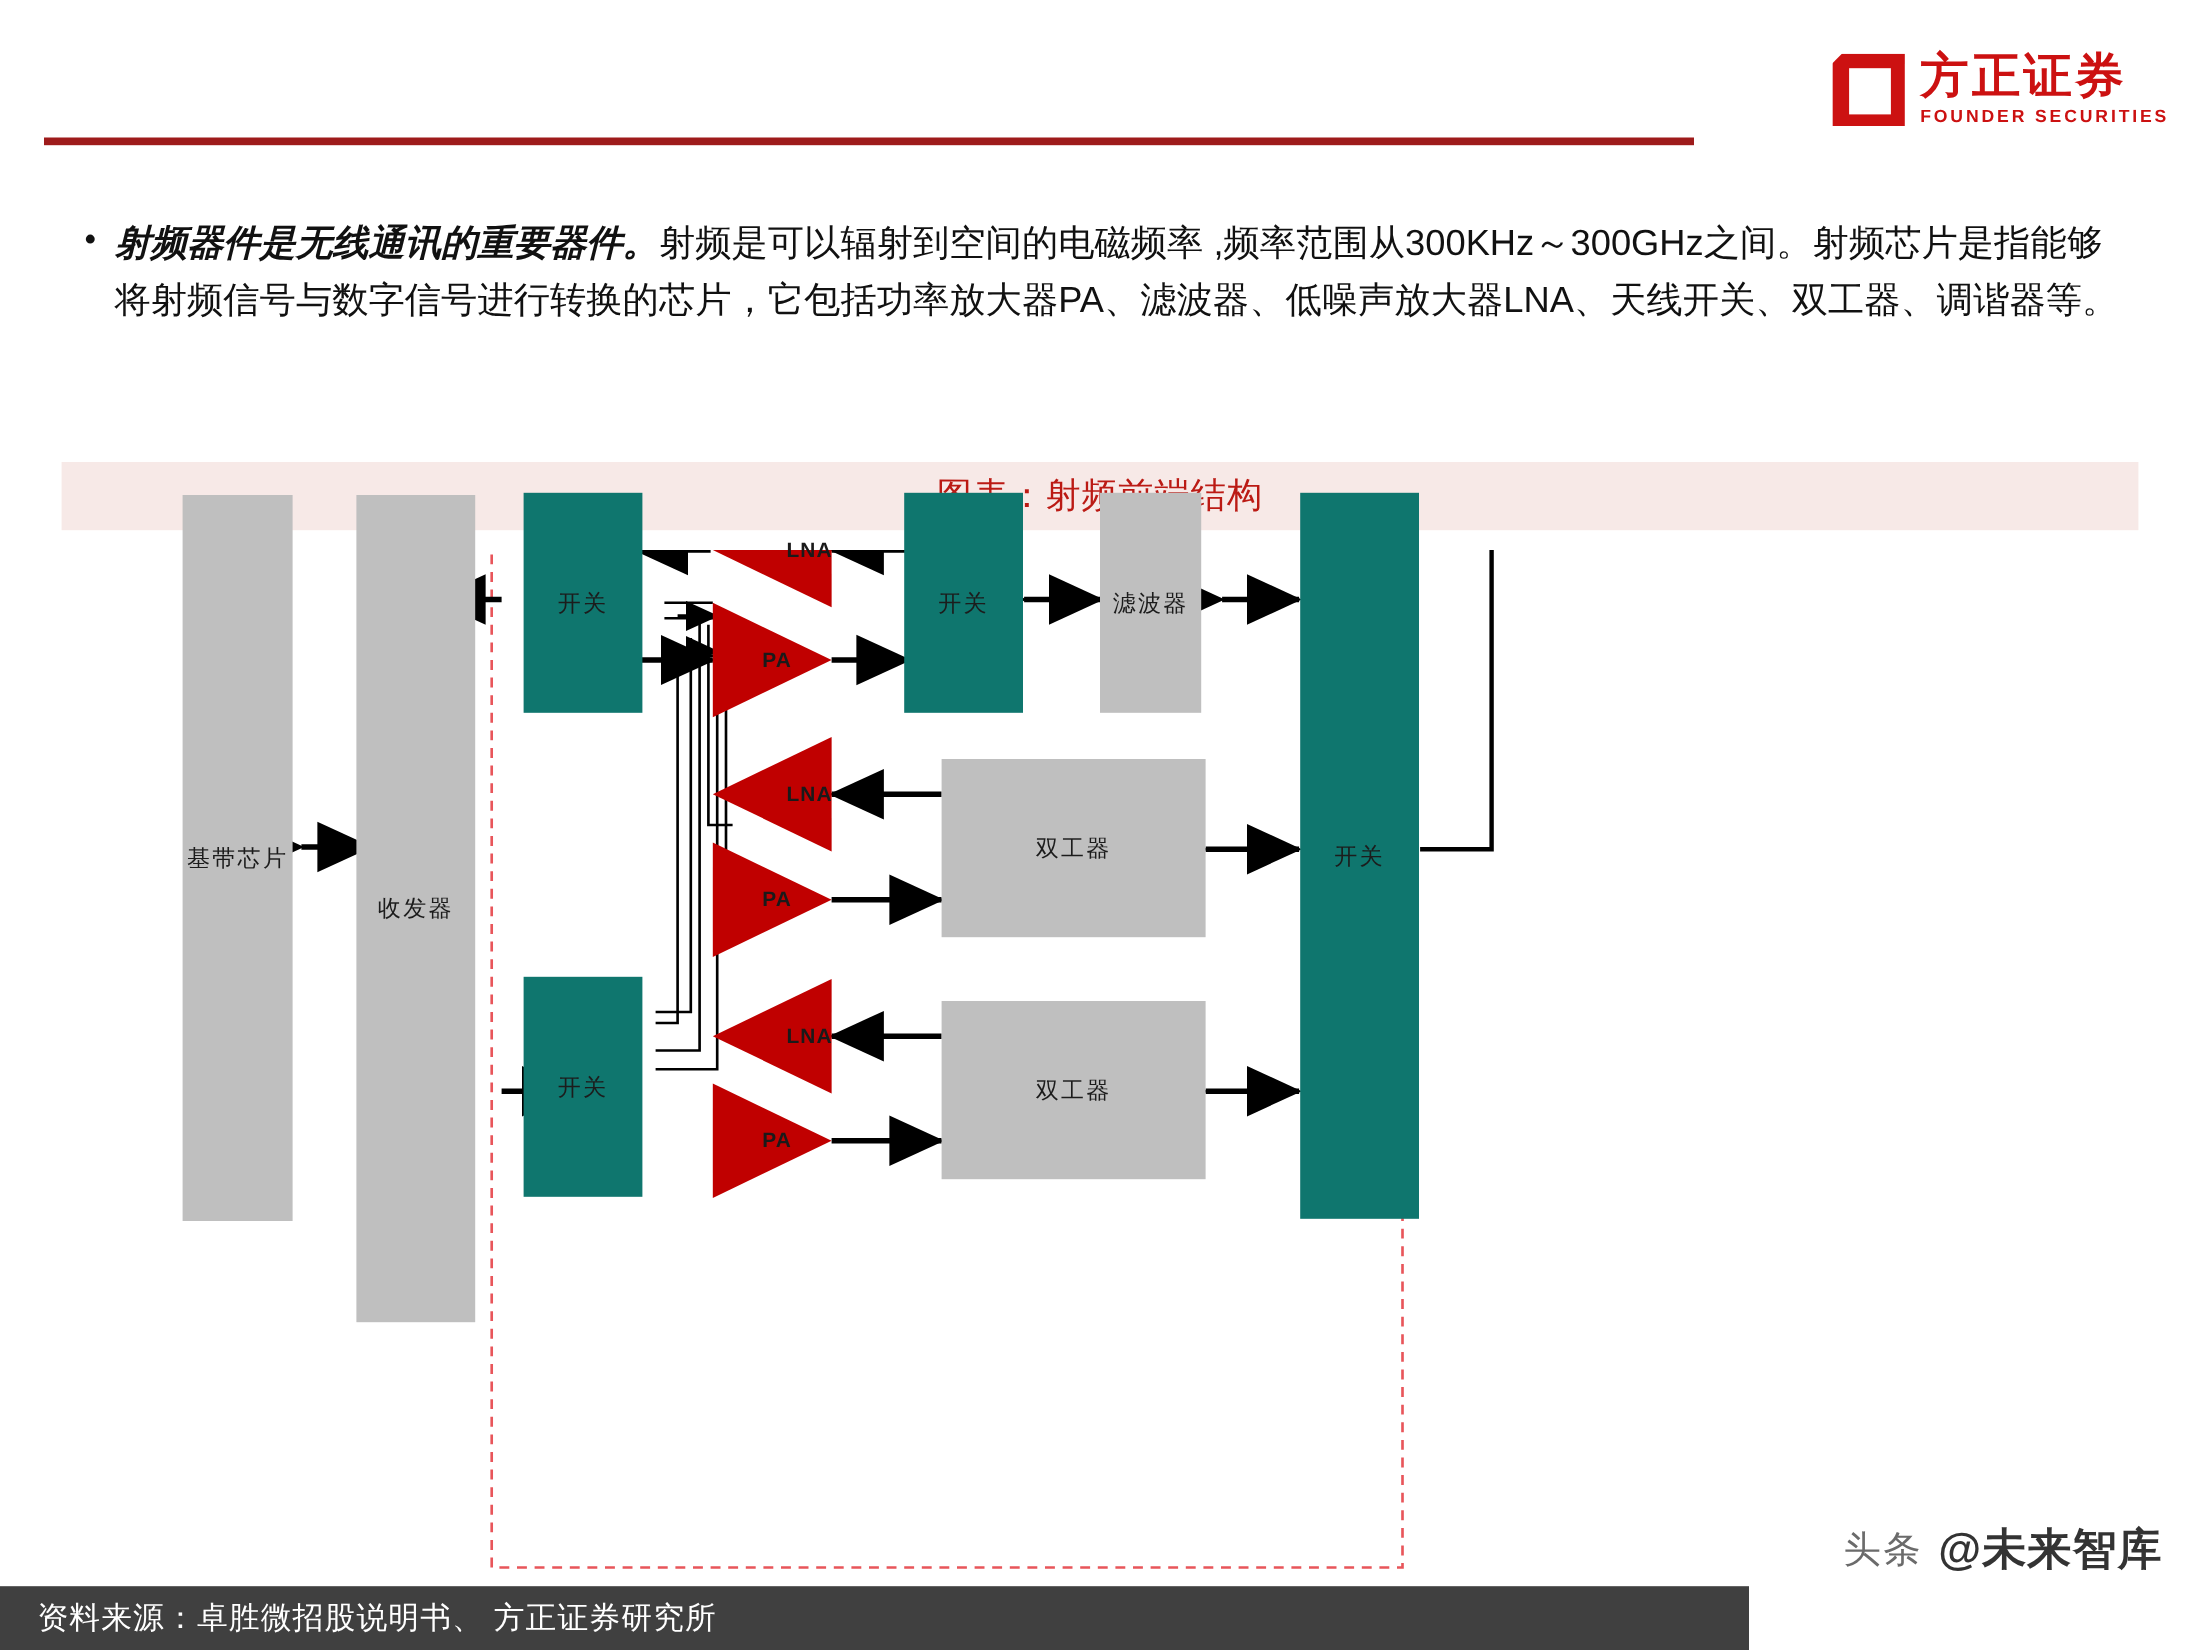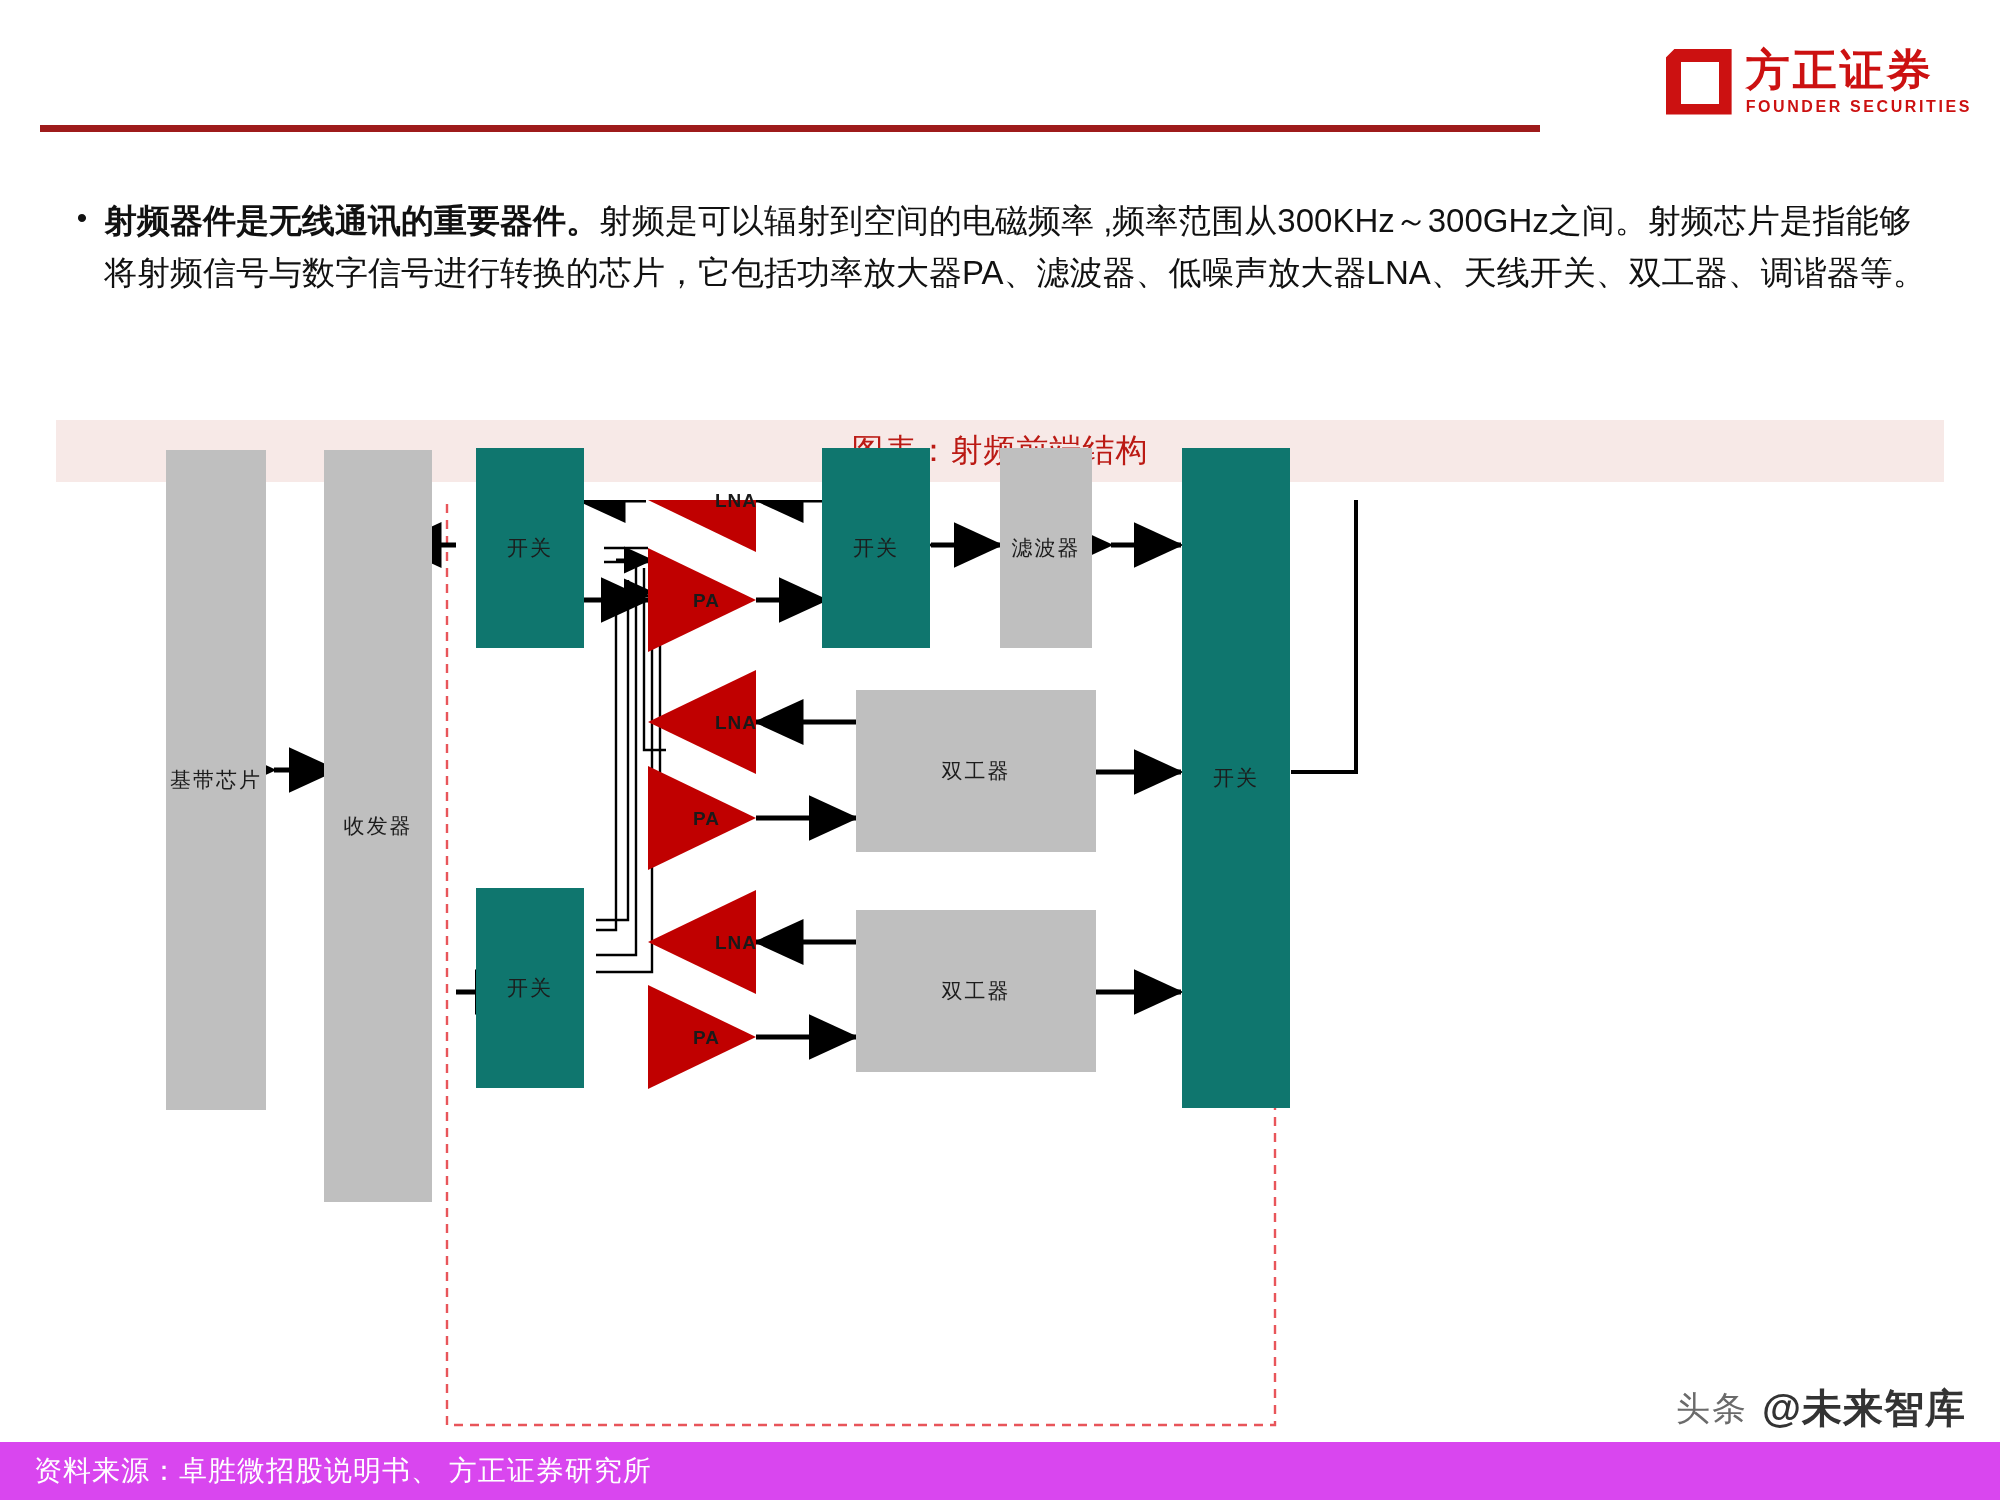--- a/index.html
+++ b/index.html
@@ -38,21 +38,21 @@
   .logo-cn { font-size: 44px; font-weight: 700; color: #CC1111; letter-spacing: 3px; }
   .logo-en { font-size: 16px; font-weight: 700; color: #CC1111; letter-spacing: 2.6px; margin-top: 7px; }
 
   
   .bullet-block { position: absolute; left: 60px; top: 195px; width: 1870px; display: flex; }
   .bullet-dot { width: 44px; font-size: 30px; color: #111; line-height: 1.55; text-align: center; }
   .bullet-text {
     flex: 1; font-size: 33px; line-height: 1.58; color: #111;
     font-family: "Liberation Sans", "DejaVu Sans", sans-serif;
   }
-  .bullet-text b { font-weight: 700; }
+  .bullet-text b { font-weight: 700; font-style: italic; }
 
   
   .chart-band {
     position: absolute; left: 56px; top: 420px; width: 1888px; height: 62px;
     background: #F7E9E7;
     display: flex; align-items: center; justify-content: center;
   }
   .chart-band-text { font-size: 32px; color: #BB1A14; letter-spacing: 1px; }
 
   
@@ -67,22 +67,22 @@
     text-align: center; font-size: 21px; color: #1c1c1c;
     font-family: "DejaVu Serif", "Liberation Serif", serif; letter-spacing: 2px;
   }
   .amp-label {
     position: absolute; font-size: 19px; font-weight: 700; color: #1a1a1a;
     font-family: "Liberation Sans", sans-serif; letter-spacing: 1px;
   }
 
   
   .footer {
-    position: absolute; left: 0; bottom: 0; width: 2000px; height: 58px;
-    background: #d946ef;
+    position: absolute; left: 0; bottom: 0; width: 1590px; height: 58px;
+    background: #404040;
   }
   .footer-text {
     position: absolute; left: 34px; top: 50%; transform: translateY(-50%);
     color: #ffffff; font-size: 28px; letter-spacing: 1px; white-space: nowrap;
   }
   .watermark {
     position: absolute; right: 34px; bottom: 64px;
     display: flex; align-items: center; gap: 14px; margin-left: 27px;
   }
   .wm-toutiao { font-size: 34px; color: #6b6b6b; letter-spacing: 2px; }

